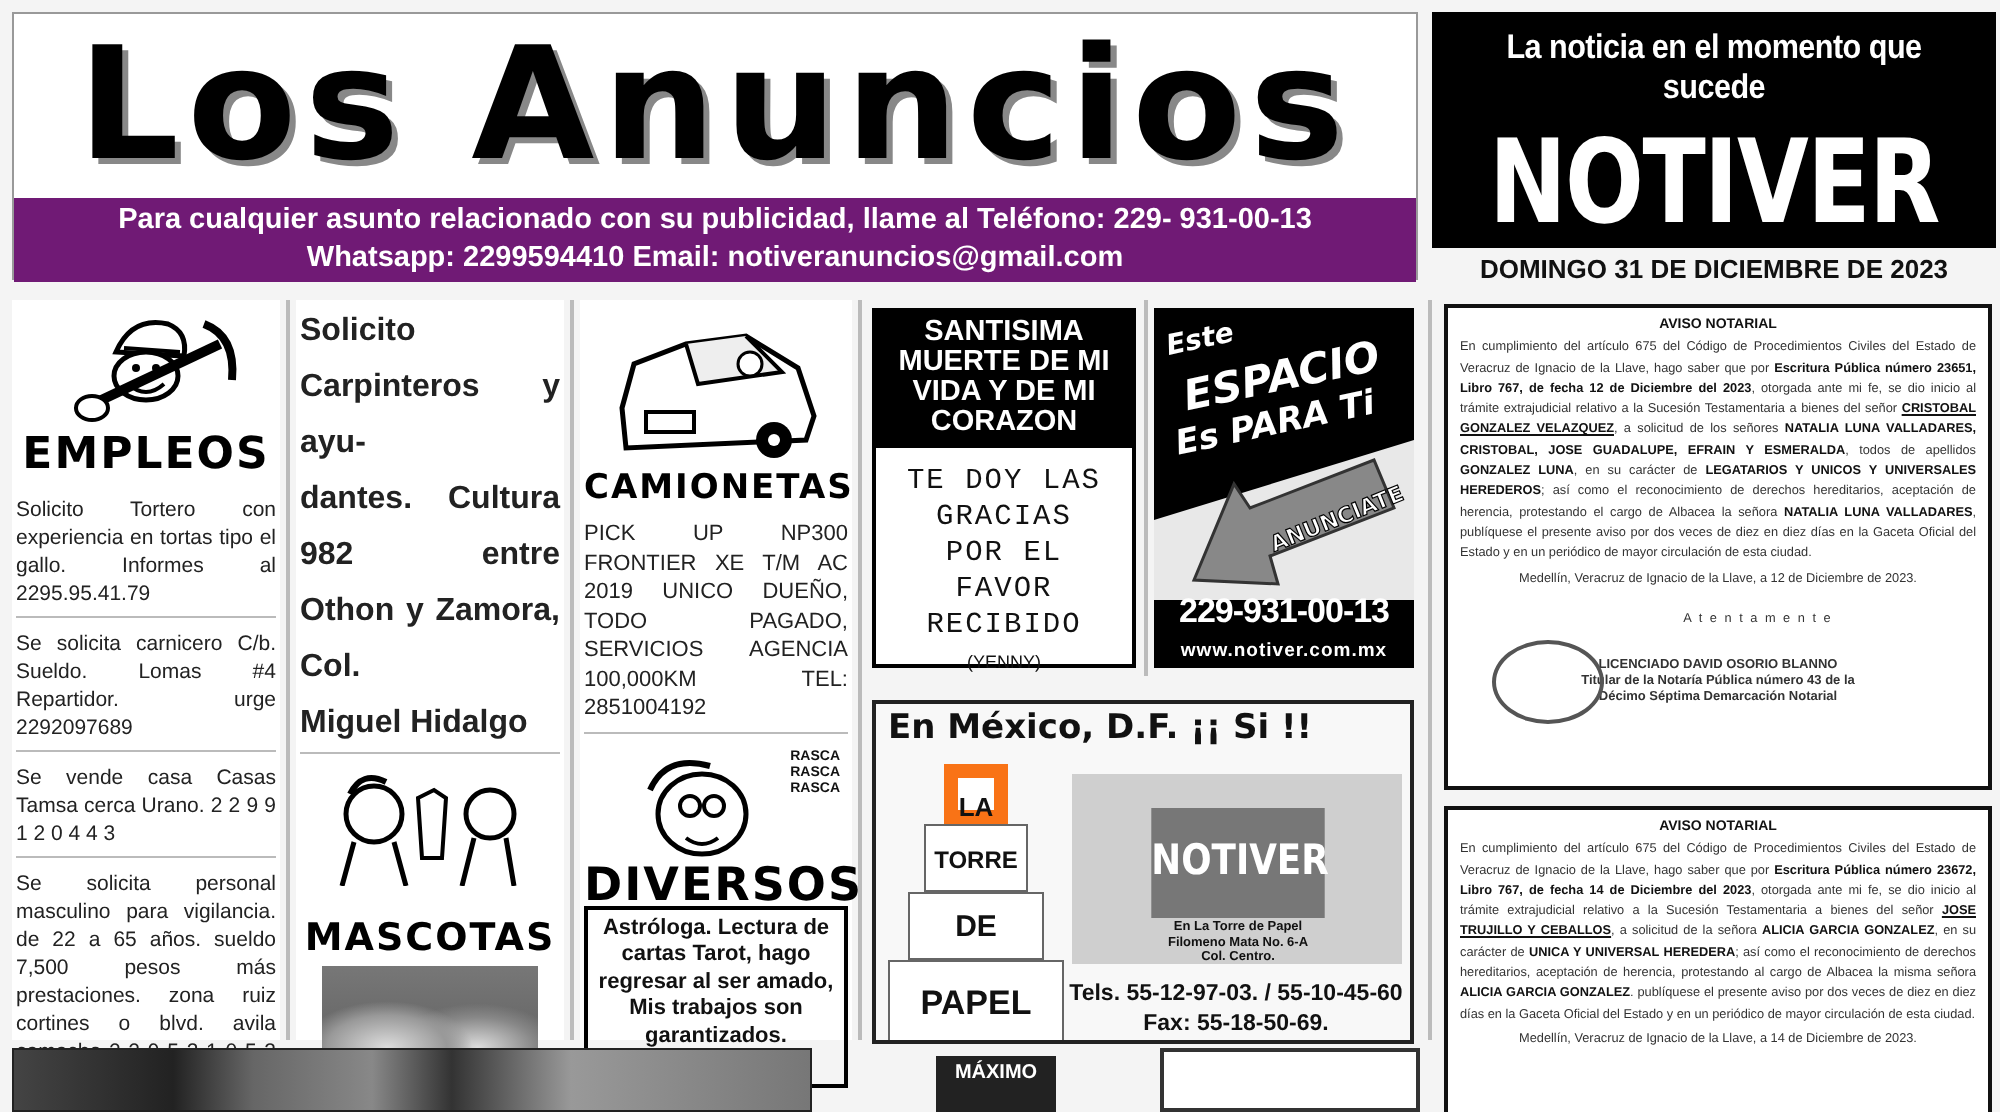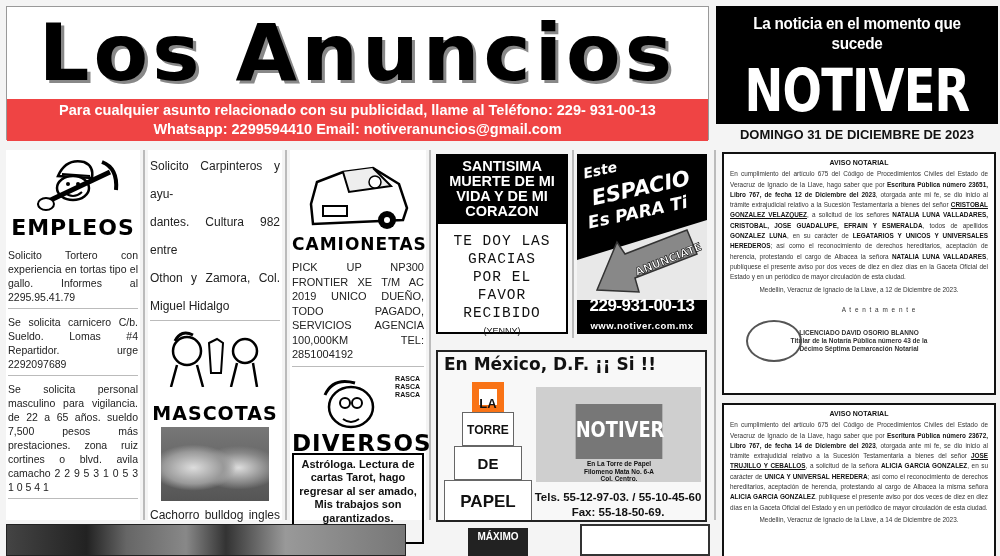--- a/index.html
+++ b/index.html
@@ -2,40 +2,40 @@
 <html><head>
 <meta charset="utf-8">
 <style>
   * { box-sizing: border-box; margin: 0; padding: 0; }
   html, body { width: 1000px; height: 556px; overflow: hidden; background: #f4f4f4; }
   body { position: relative; font-family: "Liberation Sans", sans-serif; color: #111; }
 
   
   .hdr-left { position: absolute; left: 6px; top: 6px; width: 703px; height: 134px; background: #fff; border: 1px solid #999; }
   .title { position: absolute; left: 0; top: 2px; width: 100%; text-align: center; font-family: "DejaVu Sans", sans-serif; font-weight: bold; font-size: 78px; letter-spacing: 4px; color: #000; text-shadow: 3px 3px 0 #888; line-height: 88px; transform: scaleX(1.02); }
-  .contact-bar { position: absolute; left: 0; top: 92px; width: 100%; height: 42px; background: #ef4444; color: #fff; text-align: center; font-weight: bold; font-size: 14.5px; line-height: 19px; padding-top: 2px; }
+  .contact-bar { position: absolute; left: 0; top: 92px; width: 100%; height: 42px; background: #701a75; color: #fff; text-align: center; font-weight: bold; font-size: 14.5px; line-height: 19px; padding-top: 2px; }
   .hdr-right { position: absolute; left: 716px; top: 6px; width: 282px; height: 118px; background: #000; color: #fff; text-align: center; }
   .tagline { font-size: 17px; font-weight: bold; margin-top: 8px; letter-spacing: -0.3px; transform: scaleX(0.9); }
   .brand { font-family: "DejaVu Sans", sans-serif; font-size: 58px; font-weight: bold; letter-spacing: -1px; line-height: 66px; transform: scaleX(0.8); margin-top: 4px; }
   .date { position: absolute; left: 716px; top: 127px; width: 282px; text-align: center; font-weight: bold; font-size: 13px; }
 
   
   .col { position: absolute; top: 150px; background: #fff; }
   .vline { position: absolute; top: 150px; width: 2px; height: 370px; background: #bbb; }
   .ad-text { font-size: 10.5px; line-height: 14px; text-align: justify; color: #222; }
   .ad-sep { border-bottom: 1px solid #bbb; padding-bottom: 4px; margin-bottom: 6px; }
 
   .cat-title { font-family: "DejaVu Sans", sans-serif; font-weight: bold; text-align: center; color: #000; letter-spacing: 1px; }
   .illus { display: block; margin: 0 auto; }
 
   
   .c1 { left: 6px; width: 134px; height: 370px; padding: 4px 2px; }
   
   .c2 { left: 148px; width: 134px; height: 370px; padding: 2px 2px; }
-  .c2 .spaced { font-size: 12px; line-height: 28px; text-align: justify; text-align-last: justify; color: #222; }
+  .c2 .spaced { font-size: 16px; line-height: 28px; text-align: justify; text-align-last: justify; color: #222; font-weight: bold; }
   .c2 .spaced.last { text-align-last: left; }
   
   .c3 { left: 290px; width: 136px; height: 370px; padding: 4px 2px; }
   .box-ad { border: 2px solid #000; text-align: center; font-weight: bold; font-size: 11px; line-height: 13.5px; padding: 3px 2px; }
 
   
   .santi { position: absolute; left: 436px; top: 154px; width: 132px; height: 180px; border: 2px solid #000; background: #fff; }
   .santi-head { background: #000; color: #fff; font-weight: bold; font-size: 14.5px; line-height: 15px; text-align: center; padding: 3px 2px; height: 68px; }
   .santi-body { font-family: "Liberation Mono", monospace; font-size: 14.5px; text-align: center; line-height: 18px; padding-top: 8px; letter-spacing: 1px; }
   .santi-sign { font-size: 9px; font-family: "Liberation Sans", sans-serif; letter-spacing: 0; }
@@ -91,20 +91,21 @@
     <path d="M46 38 Q55 46 64 38" fill="none" stroke="#000" stroke-width="2"></path>
     <circle cx="50" cy="30" r="2" fill="#000"></circle>
       <circle cx="60" cy="30" r="2" fill="#000"></circle>
     <path d="M20 52 L92 18" stroke="#000" stroke-width="5"></path>
     <path d="M84 8 Q100 14 98 36" fill="none" stroke="#000" stroke-width="4"></path>
     <ellipse cx="28" cy="50" rx="8" ry="6" fill="#fff" stroke="#000" stroke-width="2"></ellipse>
   </svg>
   <div class="cat-title" style="font-size:22px;line-height:24px;margin-bottom:8px;">EMPLEOS</div>
   <div class="ad-text ad-sep">Solicito Tortero con experiencia en tortas tipo el gallo. Informes al 2295.95.41.79</div>
   <div class="ad-text ad-sep">Se solicita carnicero C/b. Sueldo. Lomas #4 Repartidor. urge 2292097689</div>
+  <div class="ad-text ad-sep">Se vende casa Casas Tamsa cerca Urano. 2 2 9 9 1 2 0 4 4 3</div>
   <div class="ad-text ad-sep">Se solicita personal masculino para vigilancia. de 22 a 65 años. sueldo 7,500 pesos más prestaciones. zona ruiz cortines o blvd. avila camacho 2 2 9 5 3 1 0 5 3 1 0 5 4 1</div>
 </div>
 <div class="vline" style="left:143px;"></div>
 
 <div class="col c2">
   <div class="ad-sep" style="padding-bottom:0;">
     <div class="spaced">Solicito Carpinteros y ayu-</div>
     <div class="spaced">dantes. Cultura 982 entre</div>
     <div class="spaced">Othon y Zamora, Col.</div>
     <div class="spaced last">Miguel Hidalgo</div>

